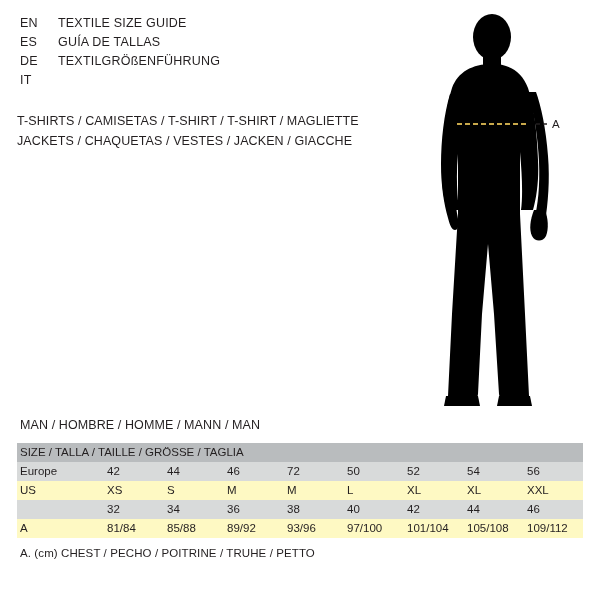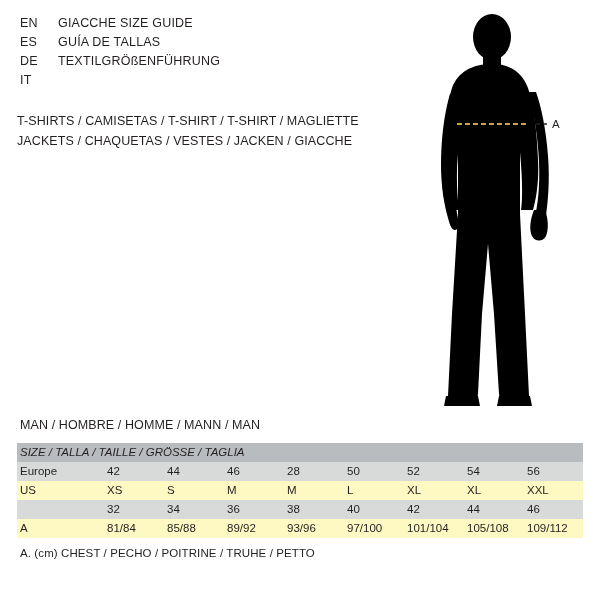--- a/index.html
+++ b/index.html
@@ -98,42 +98,42 @@
   }
   table.sizes td.lbl {
     width: 86px;
     padding-left: 3px;
   }
   table.sizes td.val {
     width: 60px;
     text-align: left;
     padding-left: 4px;
   }
-  tr.head td { background: #b9bcbe; font-style: italic; }
+  tr.head td { background: #b9bcbe; }
   tr.row-grey td { background: #d8dada; }
   tr.row-white td { background: #fef9c3; }
 
   .footnote {
     position: absolute;
     left: 20px;
     top: 547px;
     font-size: 11.5px;
     letter-spacing: 0.1px;
     white-space: nowrap;
   }
 </style>
 </head>
 <body>
 
 <div class="page">
 
   <div class="lang-block">
     <div class="lang-row">
       <span class="lang-code">EN</span>
-      <span class="lang-text">GIACCHE SIZE GUIDE</span>
+      <span class="lang-text">TEXTILE SIZE GUIDE</span>
     </div>
     <div class="lang-row">
       <span class="lang-code">ES</span>
       <span class="lang-text">GUÍA DE TALLAS</span>
     </div>
     <div class="lang-row">
       <span class="lang-code">DE</span>
       <span class="lang-text">TEXTILGRÖßENFÜHRUNG</span>
     </div>
     <div class="lang-row">
@@ -209,21 +209,21 @@
   <table class="sizes">
     <tbody>
         <tr class="head">
       <td class="lbl" colspan="9">SIZE / TALLA / TAILLE / GRÖSSE / TAGLIA</td>
     </tr>
     <tr class="row-grey">
       <td class="lbl">Europe</td>
       <td class="val">42</td>
       <td class="val">44</td>
       <td class="val">46</td>
-      <td class="val">28</td>
+      <td class="val">72</td>
       <td class="val">50</td>
       <td class="val">52</td>
       <td class="val">54</td>
       <td class="val">56</td>
     </tr>
     <tr class="row-white">
       <td class="lbl">US</td>
       <td class="val">XS</td>
       <td class="val">S</td>
       <td class="val">M</td>

